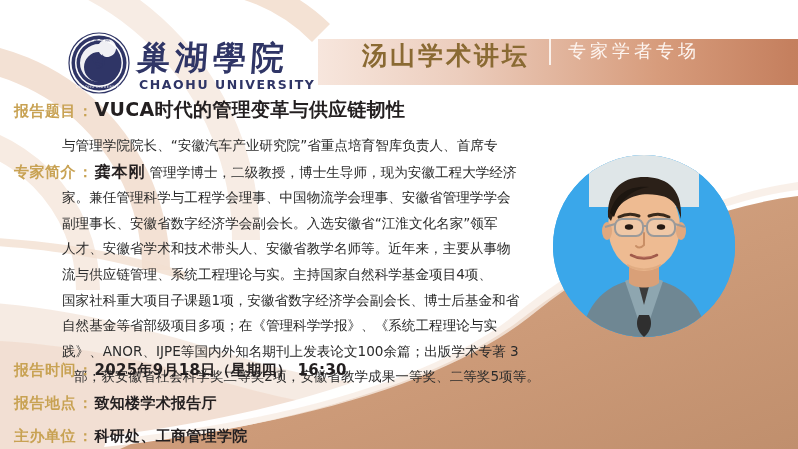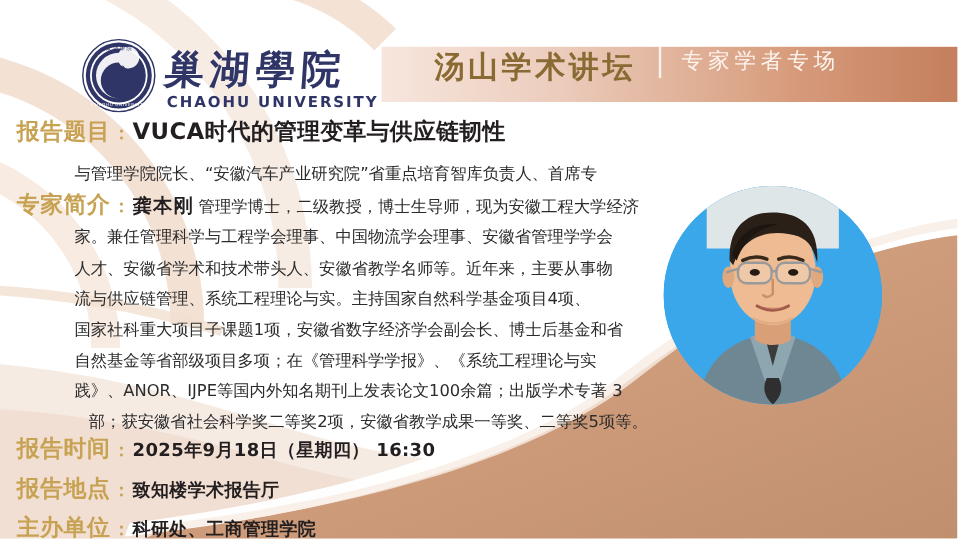--- a/index.html
+++ b/index.html
@@ -46,21 +46,21 @@
     width:2px;height:26px;background:#fbf2ec;margin:0 17px 0 19px;flex:0 0 auto;
   }
   .banner-sub{
     font-family:"DejaVu Serif","Liberation Serif",serif;
     font-size:18px;letter-spacing:4px;color:#fdf4ef;white-space:nowrap;
   }
 
   
   .row{position:absolute;display:flex;align-items:baseline;white-space:nowrap;}
   .lab{
-    font-size:19px;font-weight:700;color:#c9a košt;
+    font-size:15px;font-weight:700;color:#c9a košt;
     color:#c8a253;letter-spacing:0.5px;
   }
   .colon{font-size:14.5px;font-weight:700;color:#c8a253;padding:0 2px;}
   .val{font-size:14.5px;font-weight:700;color:#231f20;letter-spacing:0.3px;}
 
   #row-title{left:14px;top:97px;}
   #row-title .val{font-size:19px;}
 
   
   .bio{position:absolute;left:14px;top:133px;width:560px;}
@@ -166,20 +166,21 @@
     <span class="val">VUCA时代的管理变革与供应链韧性</span>
   </div>
 
   <div class="bio">
     <div class="bio-lines">
       <div class="bio-line indent">与管理学院院长、“安徽汽车产业研究院”省重点培育智库负责人、首席专</div>
       <div class="bio-line">
         <span class="lab">专家简介</span><span class="colon">：</span><span class="bio-name">龚本刚</span><span class="bio-first">管理学博士，二级教授，博士生导师，现为安徽工程大学经济</span>
       </div>
       <div class="bio-line indent">家。兼任管理科学与工程学会理事、中国物流学会理事、安徽省管理学学会</div>
+      <div class="bio-line indent">副理事长、安徽省数字经济学会副会长。入选安徽省“江淮文化名家”领军</div>
       <div class="bio-line indent">人才、安徽省学术和技术带头人、安徽省教学名师等。近年来，主要从事物</div>
       <div class="bio-line indent">流与供应链管理、系统工程理论与实。主持国家自然科学基金项目4项、</div>
       <div class="bio-line indent">国家社科重大项目子课题1项，安徽省数字经济学会副会长、博士后基金和省</div>
       <div class="bio-line indent">自然基金等省部级项目多项；在《管理科学学报》、《系统工程理论与实</div>
       <div class="bio-line indent">践》、ANOR、IJPE等国内外知名期刊上发表论文100余篇；出版学术专著 3</div>
       <div class="bio-line indent2">部；获安徽省社会科学奖二等奖2项，安徽省教学成果一等奖、二等奖5项等。</div>
     </div>
   </div>
 
   <div class="photo">

